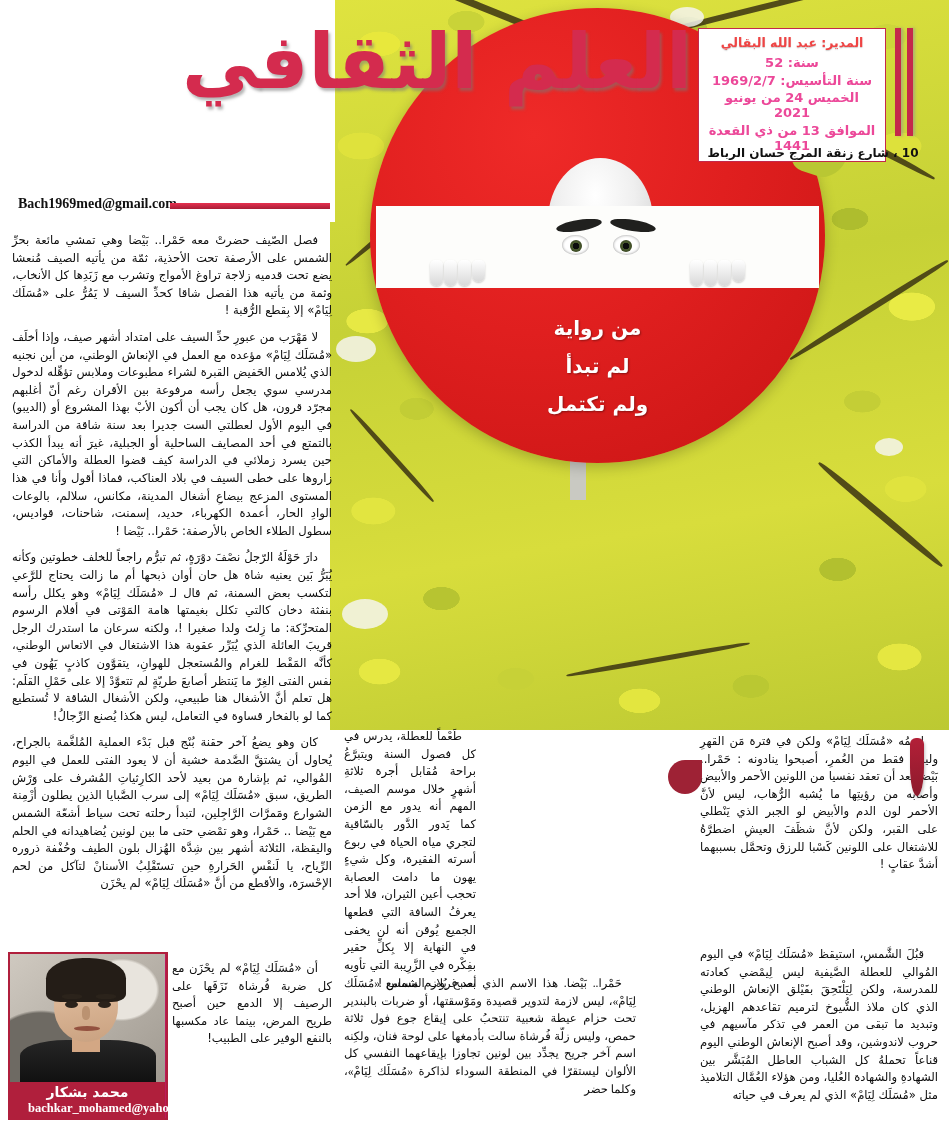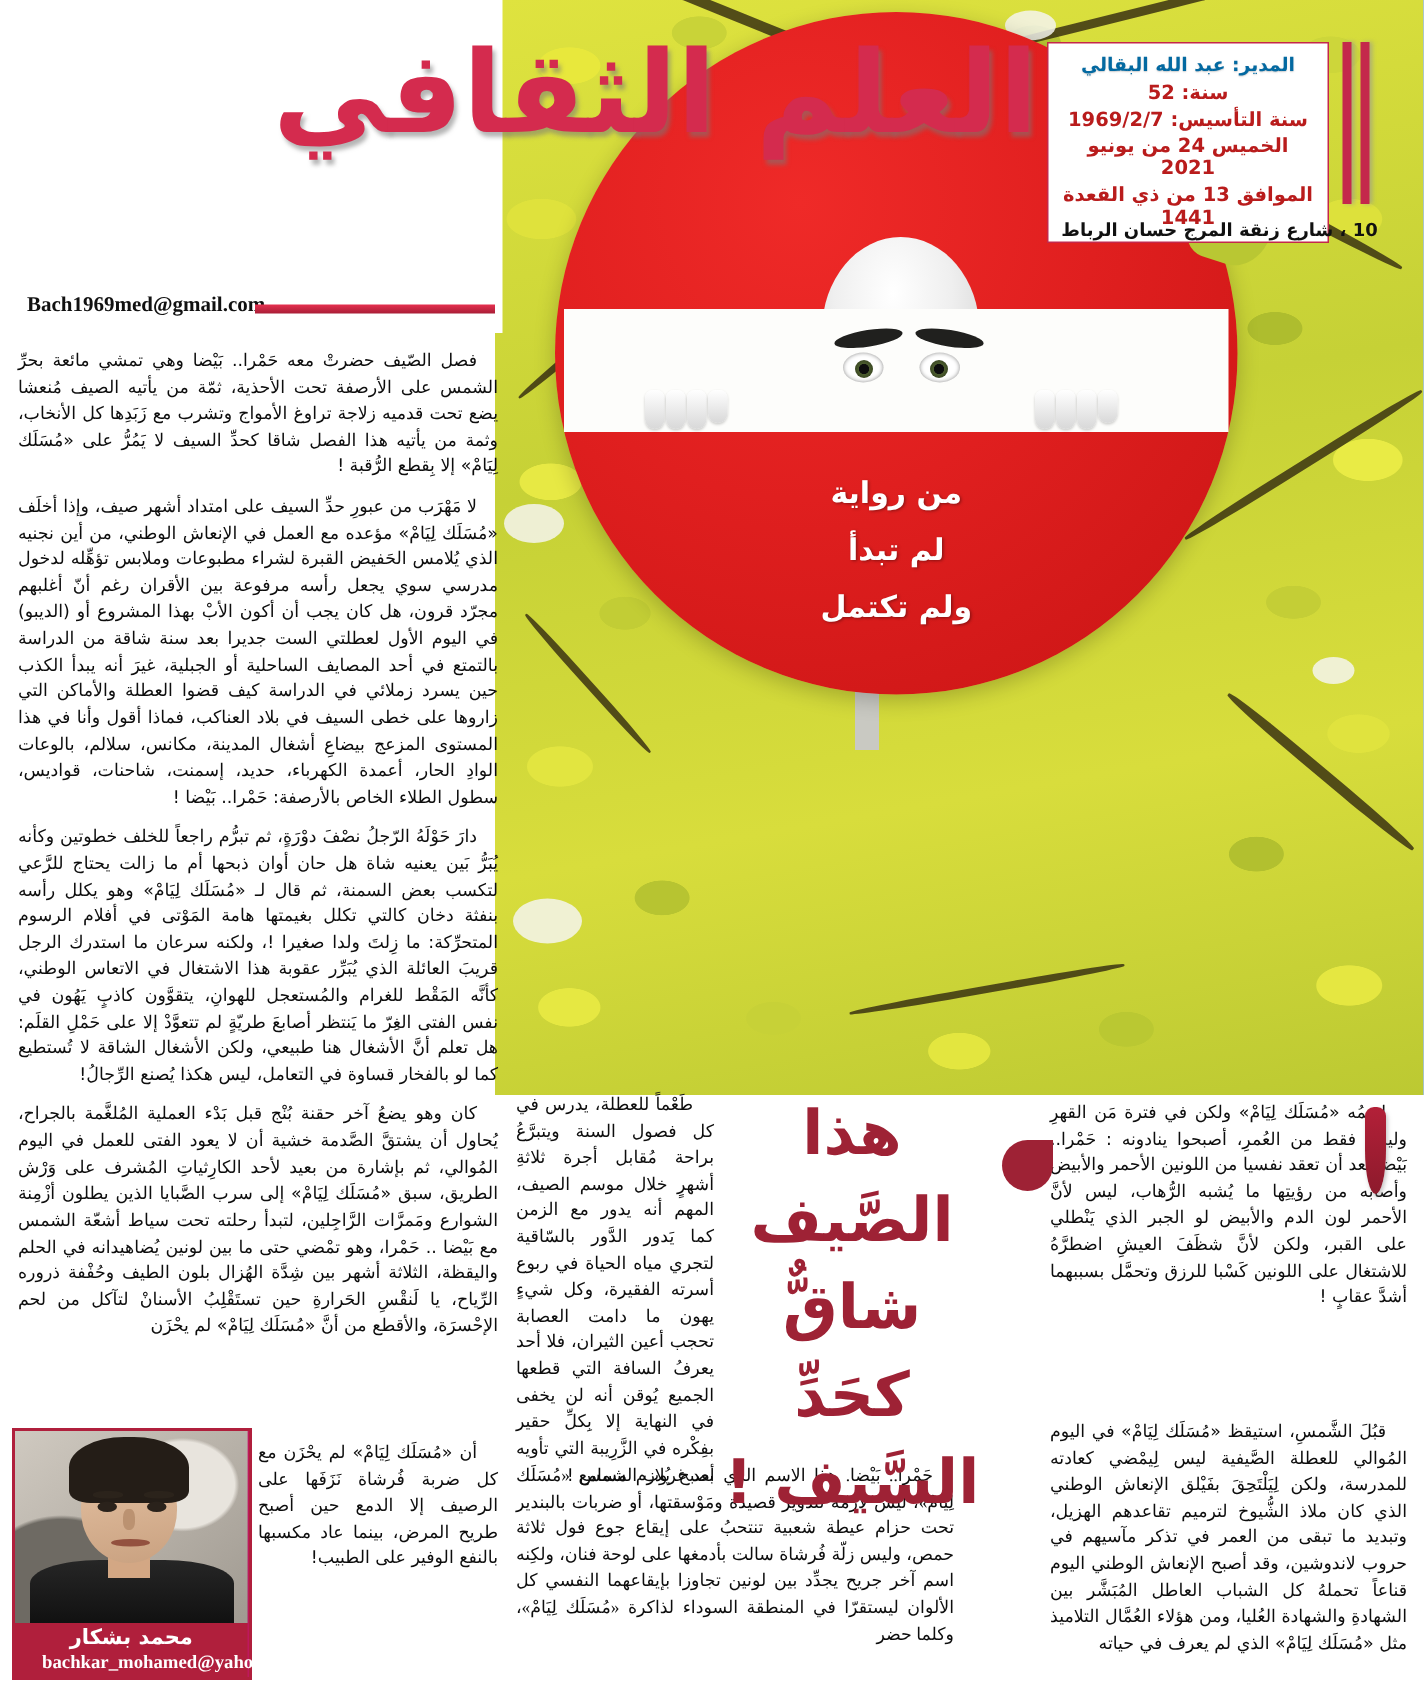--- a/index.html
+++ b/index.html
@@ -74,24 +74,24 @@
   .mast-white{
     position:absolute;left:0;top:0;width:335px;height:222px;background:#fff;
   }
   .infobox{
     position:absolute;right:63px;top:28px;width:188px;
     border:1.6px solid #c4284b;
     padding:4px 6px 6px;text-align:center;box-sizing:border-box;
     background:#fff;
   }
   .infobox .director{
-    font-size:12.5px;font-weight:bold;color:#0369a1;margin:2px 0 5px;
+    font-size:12.5px;font-weight:bold;color:#ef4444;margin:2px 0 5px;
     text-shadow:0 1px 1px rgba(160,160,160,.5);
   }
-  .infobox .line{font-size:13px;font-weight:bold;color:#b91c1c;margin:2.5px 0;}
+  .infobox .line{font-size:13px;font-weight:bold;color:#ec4899;margin:2.5px 0;}
   .bars{position:absolute;right:36px;top:28px;width:22px;height:108px;}
   .bar{position:absolute;top:0;width:6px;height:108px;background:#c4284b;
        box-shadow:2px 0 3px rgba(150,150,150,.6);}
   .bar1{right:0;}
   .bar2{right:12px;}
   .address{
     position:absolute;right:20px;top:146px;width:232px;text-align:center;
     font-size:12px;font-weight:bold;color:#111;
   }
   .email{
@@ -335,25 +335,20 @@
     <p>اسمُه «مُسَلَك لِيَامْ» ولكن في فترة مَن القهرِ وليس فقط من العُمرِ، أصبحوا ينادونه : حَمْرا.. بَيْضا بعد أن تعقد نفسيا من اللونين الأحمر والأبيض وأصابه من رؤيتِها ما يُشبه الرُّهاب، ليس لأنَّ الأحمر لون الدم والأبيض لو الجبر الذي يَنْطلي على القبر، ولكن لأنَّ شظَفَ العيشِ اضطرَّهُ للاشتغال على اللونين كَسْبا للرزق وتحمَّل بسببهما أشدَّ عقابٍ !</p>
   </div>
 
   <div class="col col-right-b">
     <p>قبُلَ الشَّمسِ، استيقظ «مُسَلَك لِيَامْ» في اليوم المُوالي للعطلة الصَّيفية ليس لِيمْضي كعادته للمدرسة، ولكن لِيَلْتَحِقَ بفَيْلق الإنعاش الوطني الذي كان ملاذ الشُّيوخ لترميم تقاعدهم الهزيل، وتبديد ما تبقى من العمر في تذكر مآسيهم في حروب لاندوشين، وقد أصبح الإنعاش الوطني اليوم قناعاً تحملهُ كل الشباب العاطل المُبَشَّر بين الشهادةِ والشهادة العُليا، ومن هؤلاء العُمَّال التلاميذ مثل «مُسَلَك لِيَامْ» الذي لم يعرف في حياته</p>
   </div>
 
   <div class="dropcap-alif"></div>
   <div class="dropcap-ha"></div>
 
-  <div class="headline">
-    <div>هذا الصَّيف</div>
-    <div>شاقٌّ كحَدِّ</div>
-    <div>السَّيف !</div>
-  </div>
 
   <div class="author">
     <div class="author-photo">
       <div class="ph-bg"></div>
       <div class="ph-body"></div>
       <div class="ph-neck"></div>
       <div class="ph-face"></div>
       <div class="ph-hair"></div>
       <div class="ph-brow ph-brow-l"></div>
       <div class="ph-brow ph-brow-r"></div>

